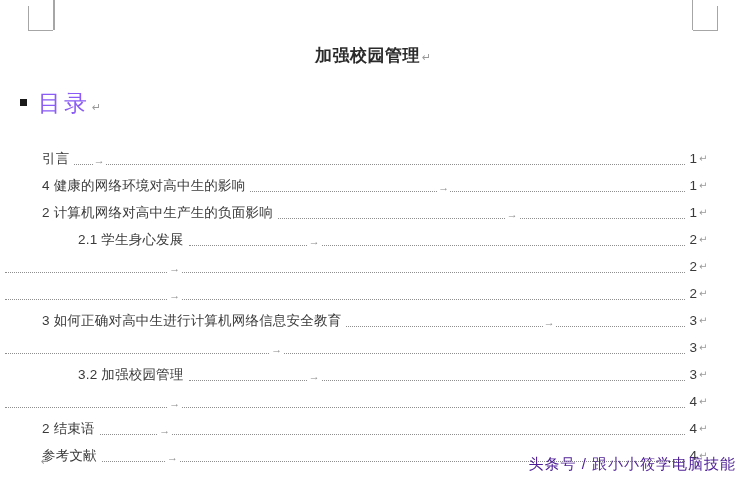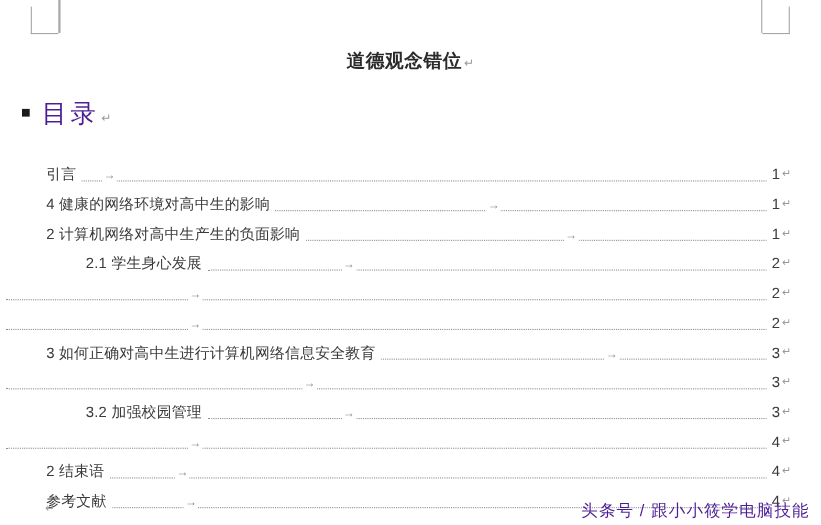--- a/index.html
+++ b/index.html
@@ -93,38 +93,38 @@
     width: 7px;
     height: 7px;
     background: #1a1a1a;
     margin-right: 11px;
     position: relative;
     top: -5px;
     flex: 0 0 auto;
   }
   .heading-text {
     font-size: 23px;
-    color: #4c1d95;
+    color: #8b5cf6;
     letter-spacing: 3px;
     line-height: 1;
   }
 
   
   .toc-list {
     position: absolute;
     left: 0;
     top: 141px;
     width: 746px;
   }
   .toc-row {
     position: relative;
     display: flex;
     align-items: flex-end;
     height: 27px;
-    padding-right: 24px;
+    padding-right: 36px;
     box-sizing: border-box;
     font-size: 13.5px;
     color: #3a3a3a;
   }
   .toc-row .label {
     flex: 0 0 auto;
     white-space: nowrap;
     line-height: 19px;
     letter-spacing: 0.2px;
   }
@@ -200,21 +200,21 @@
 <div id="page">
 
   <div class="corner tl">
       <span class="vert"></span>
     </div>
   <div class="corner tr">
       <span class="vert"></span>
     </div>
 
   <div class="doc-title">
-    <span>道德观念错位</span><span class="pilcrow">↵</span>
+    <span>加强校园管理</span><span class="pilcrow">↵</span>
   </div>
 
   <div class="toc-heading">
     <span class="heading-bullet"></span>
     <span class="heading-text">目录</span>
       <span class="pilcrow">↵</span>
   </div>
 
   <div class="toc-list" id="toc-list">
       <div class="toc-row lvl1">

